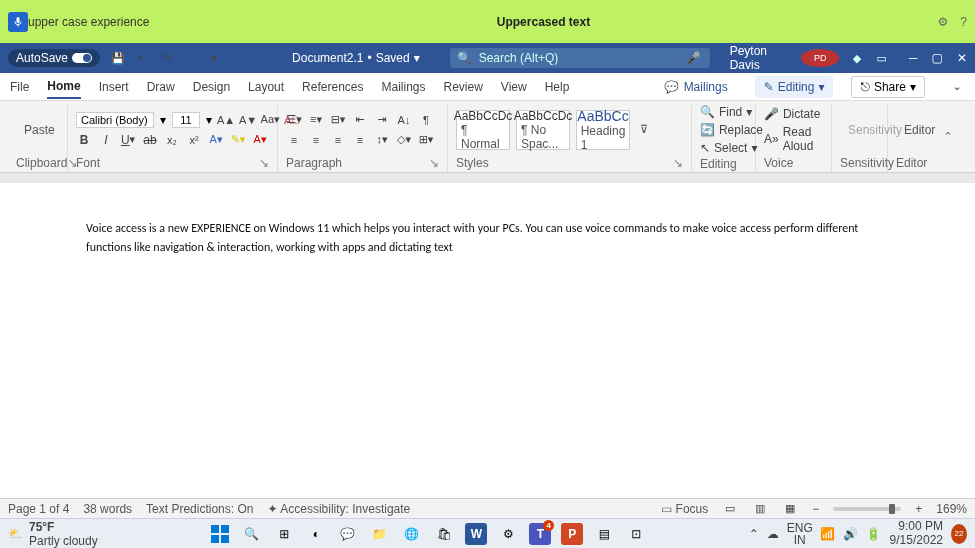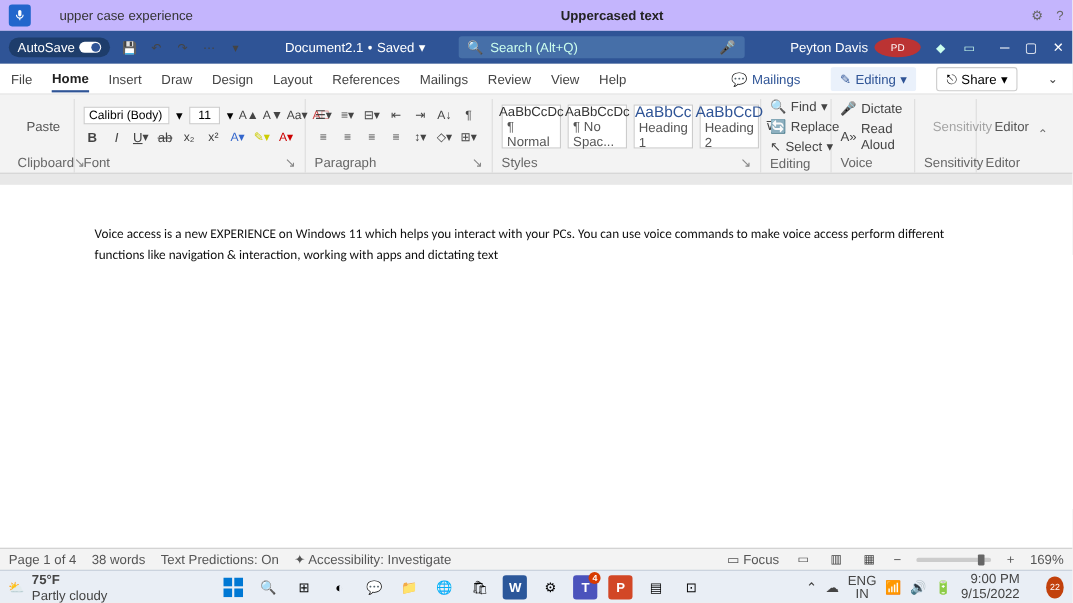--- a/index.html
+++ b/index.html
@@ -1,29 +1,29 @@
 <!DOCTYPE html>
 <html><head>
 <meta charset="utf-8">
 <style>
 * { margin:0; padding:0; box-sizing:border-box; font-family:"Segoe UI",Arial,sans-serif; font-size:12px; }
 body { background:#e8e8e8; width:975px; height:548px; overflow:hidden; position:relative; }
 
-.voicebar { height:28px; background:#c4b5fd; display:flex; align-items:center; padding:0 8px; gap:26px; }
+.voicebar { height:43px; background:#bef264; display:flex; align-items:center; padding:0 8px; gap:0; }
 .voicebar .mic { width:20px; height:20px; background:#2266cc; border-radius:3px; display:flex; align-items:center; justify-content:center; color:#fff; }
 .voicebar .cmd { flex:0 0 auto; color:#333; }
 .voicebar .center { flex:1; text-align:center; font-weight:600; color:#222; }
 .voicebar .right { display:flex; gap:12px; color:#666; }
 
 .titlebar { height:28px; background:#2f5496; display:flex; align-items:center; color:#fff; padding:15px 8px; gap:10px; font-size:11px; }
 .titlebar .autosave { background:#1e3d6b; padding:2px 8px; border-radius:10px; display:flex; align-items:center; gap:4px; }
 .titlebar .autosave .toggle { width:20px; height:10px; background:#fff; border-radius:5px; position:relative; }
 .titlebar .autosave .toggle::after { content:""; position:absolute; right:1px; top:1px; width:8px; height:8px; background:#2f5496; border-radius:50%; }
 .titlebar .qat { display:flex; gap:8px; }
-.titlebar .docname { margin-left:27px; display:flex; align-items:center; gap:4px; }
+.titlebar .docname { margin-left:60px; display:flex; align-items:center; gap:4px; }
 .titlebar .search { flex:0 0 260px; margin-left:20px; background:#466fa8; border-radius:3px; padding:3px 8px; color:#cfe; display:flex; align-items:center; gap:6px; }
 .titlebar .spacer { flex:1; }
 .titlebar .user { display:flex; align-items:center; gap:6px; }
 .titlebar .avatar { width:42px; height:18px; background:#b33; border-radius:50%; display:flex; align-items:center; justify-content:center; font-size:9px; }
 .titlebar .winbtns { display:flex; gap:14px; margin-left:10px; }
 
 .menubar { height:28px; background:#fff; display:flex; align-items:center; padding:0 10px; gap:18px; border-bottom:1px solid #ddd; }
 .menubar .tab { color:#444; padding:4px 0; cursor:pointer; font-size:12px; }
 .menubar .tab.active { border-bottom:2px solid #2f5496; color:#222; font-weight:600; }
 .menubar .rspace { flex:1; }
@@ -59,21 +59,21 @@
 .status .zoomtrack { width:68px; height:4px; background:#ccc; position:relative; border-radius:2px; }
 .status .zoomtrack .thumb { position:absolute; right:6px; top:-3px; width:6px; height:10px; background:#666; border-radius:1px; }
 
 .taskbar { position:absolute; bottom:0; left:0; right:0; height:30px; background:#e9eef5; display:flex; align-items:center; padding:0 8px; gap:6px; border-top:1px solid #c8d0dc; }
 .taskbar .weather { display:flex; align-items:center; gap:6px; font-size:10px; color:#444; flex:0 0 100px; }
 .taskbar .center { flex:1; display:flex; justify-content:center; gap:10px; }
 .taskbar .icon { width:22px; height:22px; display:flex; align-items:center; justify-content:center; border-radius:3px; position:relative; }
 .taskbar .tray { display:flex; align-items:center; gap:8px; font-size:10px; color:#444; }
 .taskbar .clock { text-align:right; line-height:1.1; }
 .badge { position:absolute; top:-3px; right:-3px; background:#d83b01; color:#fff; border-radius:50%; width:11px; height:11px; font-size:8px; display:flex; align-items:center; justify-content:center; }
-.circ { width:16px; height:20px; border-radius:50%; background:#c2410c; color:#fff; font-size:8px; display:flex; align-items:center; justify-content:center;margin-left:16px; }
+.circ { width:16px; height:20px; border-radius:50%; background:#c2410c; color:#fff; font-size:8px; display:flex; align-items:center; justify-content:center; }
 </style>
 </head>
 <body>
 
 <div class="voicebar">
   <div class="mic">
       <svg width="12" height="12" viewBox="0 0 24 24" fill="#fff">
         <path d="M12 14a3 3 0 003-3V5a3 3 0 00-6 0v6a3 3 0 003 3zm5-3a5 5 0 01-10 0H5a7 7 0 006 6.9V21h2v-3.1A7 7 0 0019 11h-2z"></path>
       </svg>
     </div>
@@ -241,24 +241,20 @@
             <span>¶ Normal</span>
           </div>
       <div class="stylebox">
             <span class="sample">AaBbCcDc</span>
             <span>¶ No Spac...</span>
           </div>
       <div class="stylebox">
             <span class="sample big">AaBbCc</span>
             <span>Heading 1</span>
           </div>
-      <div class="stylebox">
-            <span class="sample big">AaBbCcD</span>
-            <span>Heading 2</span>
-          </div>
       <span class="ib">⊽</span>
     </div>
       </div>
     <div class="label">
         <span>Styles</span>
         <span class="launcher">↘</span>
       </div>
   </div>
 
   <div class="group" style="width:64px">

